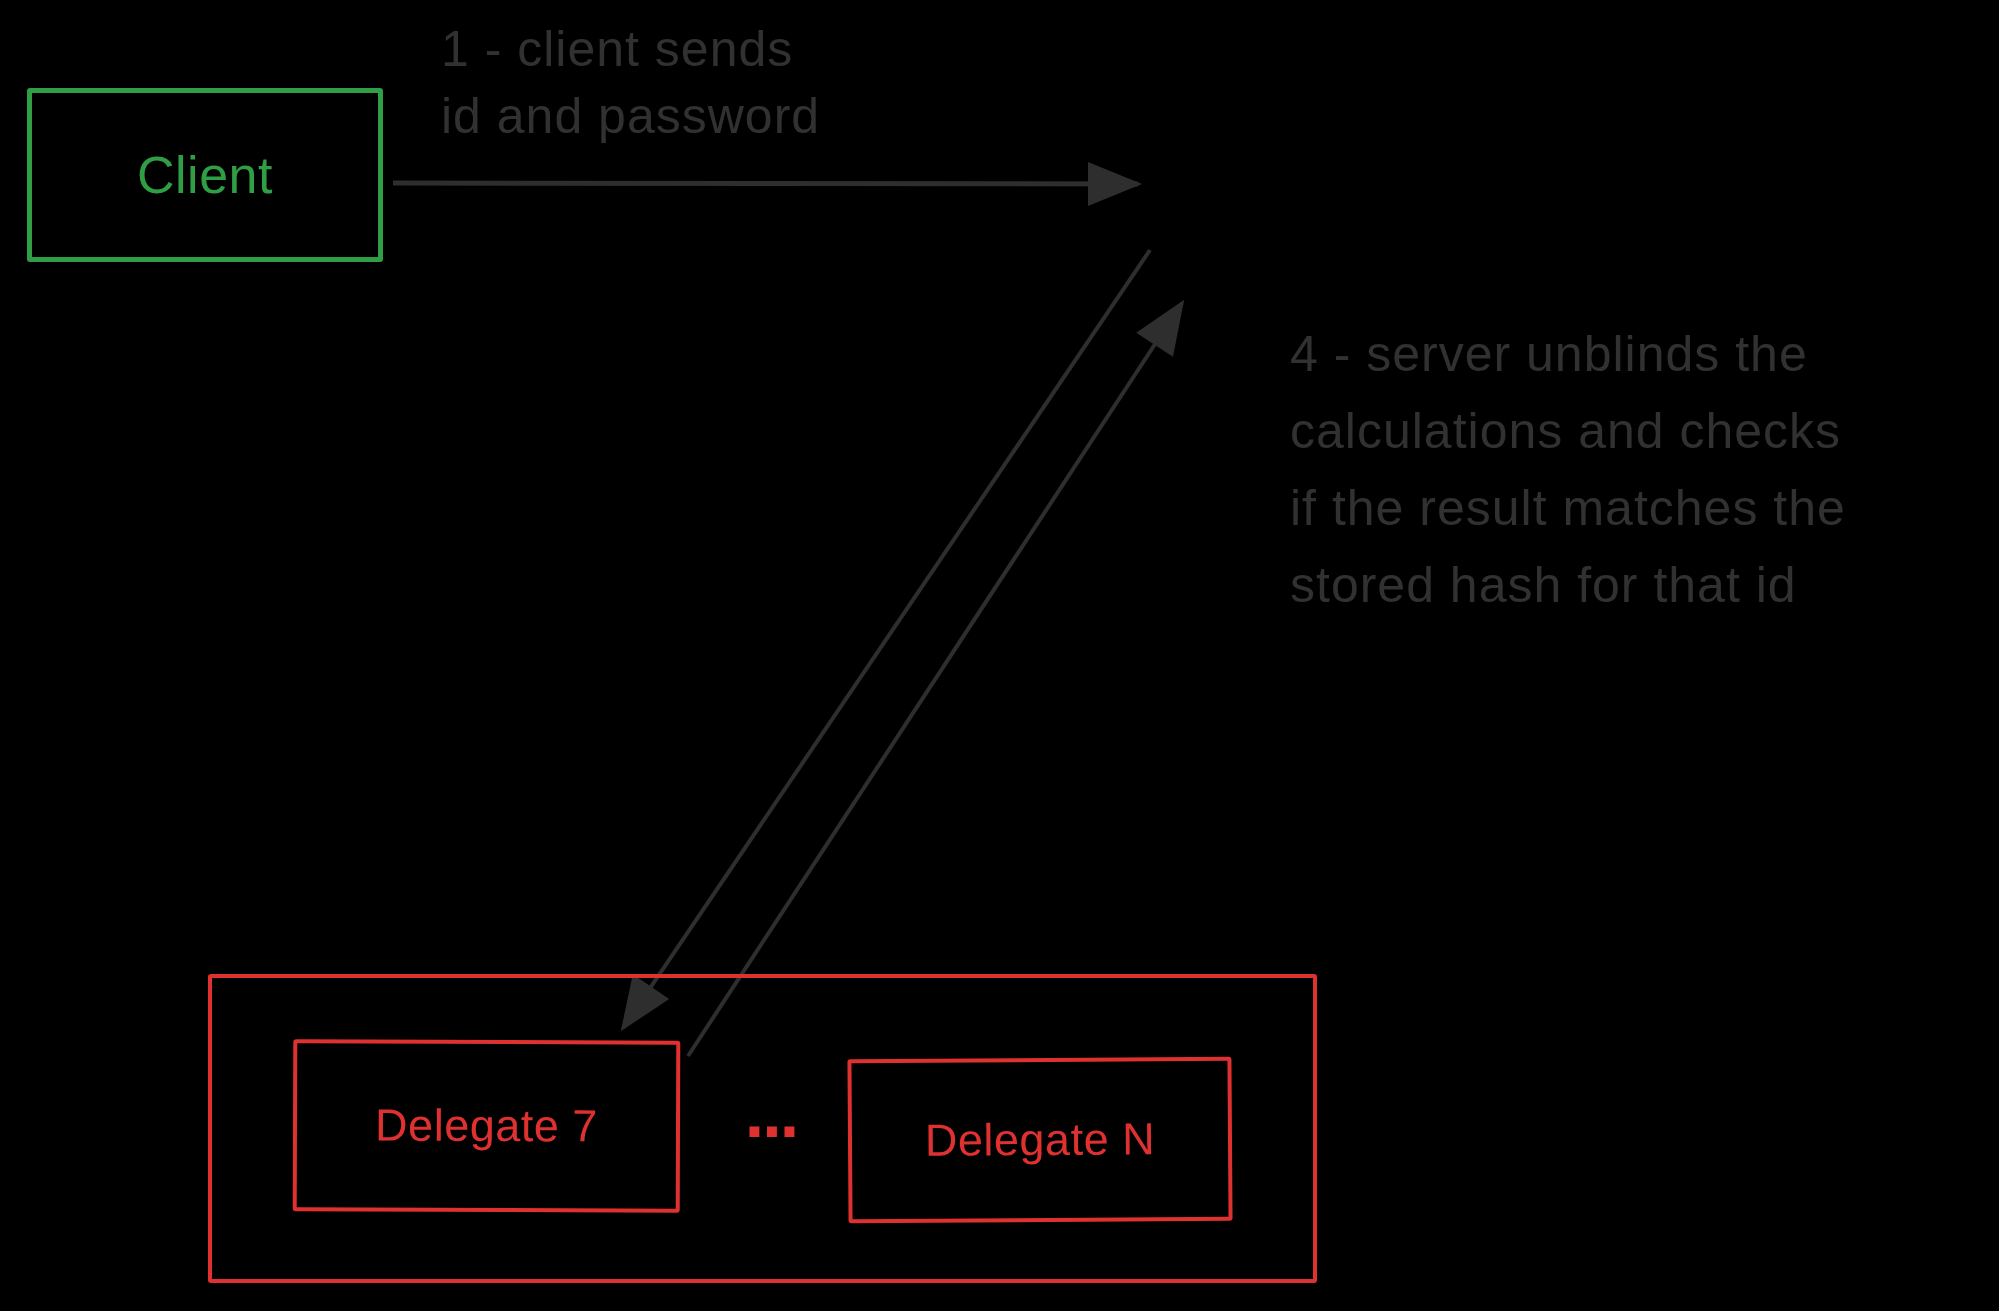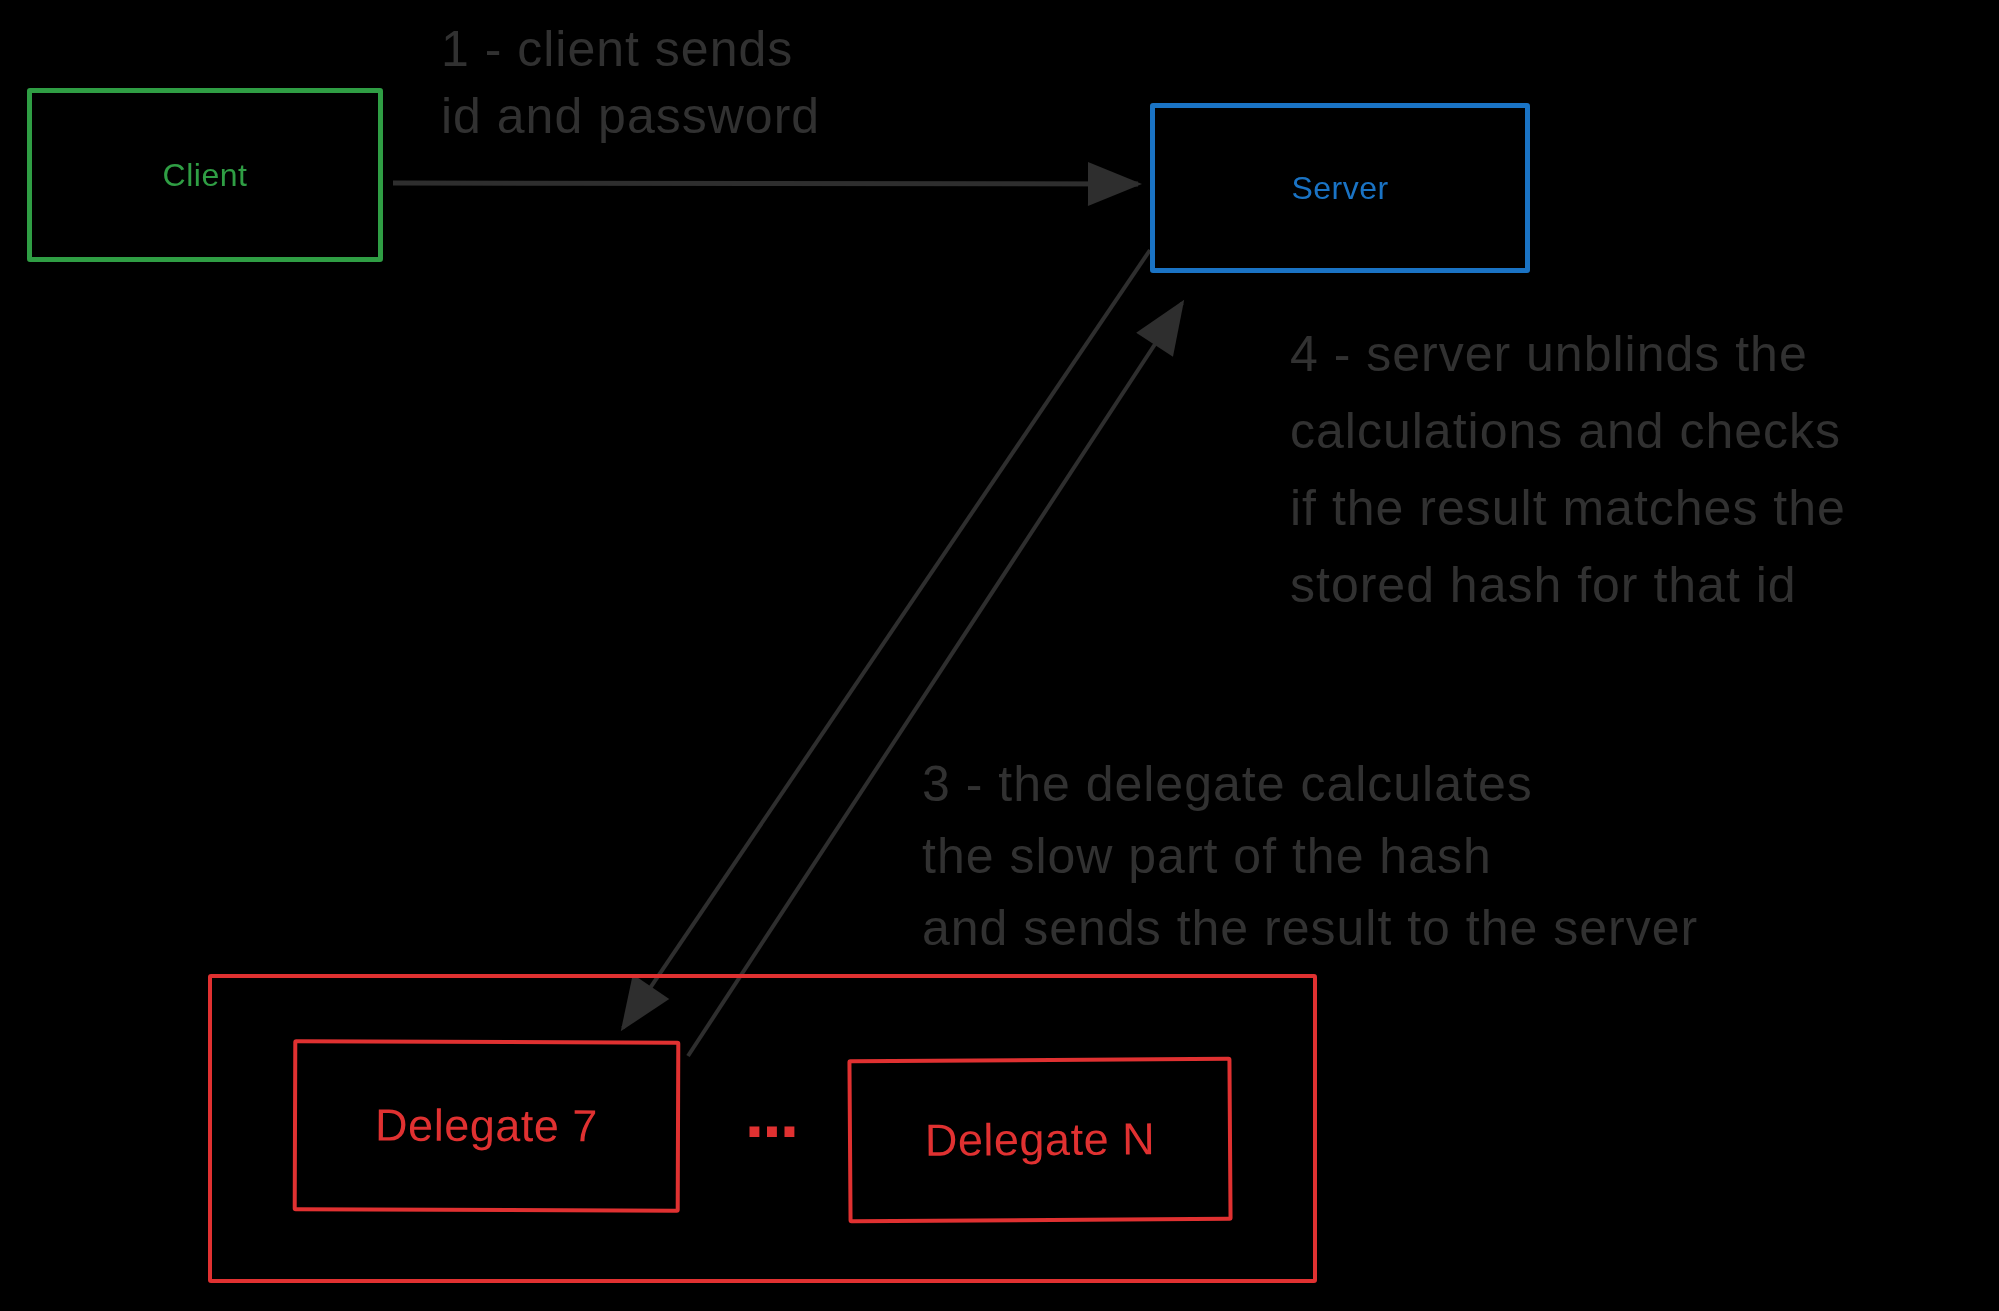--- a/index.html
+++ b/index.html
@@ -10,21 +10,21 @@
     font-family:"Liberation Sans", sans-serif;
     overflow:hidden;
   }
   .node{
     position:absolute;
     display:flex;align-items:center;justify-content:center;
     box-sizing:border-box;
     border-radius:3px;
     background:transparent;
   }
-  .node-label{font-size:32px;letter-spacing:0.5px;}
+  .node-label{font-size:52px;letter-spacing:0.5px;}
   #client-box{left:27px;top:88px;width:356px;height:174px;border:5px solid var(--green);}
   #client-box .node-label{color:var(--green);}
   #server-box{left:1150px;top:103px;width:380px;height:170px;border:5px solid var(--blue);}
   #server-box .node-label{color:var(--blue);}
   #delegates-group{left:208px;top:974px;width:1109px;height:309px;border:4px solid var(--red);}
   #delegate1-box{left:293px;top:1040px;width:387px;height:172px;border:4px solid var(--red);transform:rotate(0.2deg);}
   #delegateN-box{left:848px;top:1058px;width:384px;height:164px;border:4px solid var(--red);transform:rotate(-0.4deg);}
   #delegate1-box .node-label,#delegateN-box .node-label{color:var(--red);font-size:45px;}
   .ellipsis{
     position:absolute;left:733px;top:1078px;width:76px;
@@ -58,39 +58,33 @@
     </defs>
     <line x1="393" y1="183" x2="1138" y2="184" style="stroke:var(--arrow)" stroke-width="5" marker-end="url(#arrowhead)"></line>
     <line x1="1150" y1="250" x2="623" y2="1028" style="stroke:var(--arrow)" stroke-width="4" marker-end="url(#arrowhead)"></line>
     <line x1="688" y1="1056" x2="1182" y2="303" style="stroke:var(--arrow)" stroke-width="4" marker-end="url(#arrowhead)"></line>
   </svg>
 
   <div class="node" id="client-box">
     <span class="node-label">Client</span>
   </div>
 
-  <div class="node" id="server-box">
-    <span class="node-label">Server</span>
-  </div>
 
   <div class="node" id="delegates-group"></div>
 
   <div class="node" id="delegate1-box">
     <span class="node-label">Delegate 7</span>
   </div>
 
   <div class="ellipsis">...</div>
 
   <div class="node" id="delegateN-box">
     <span class="node-label">Delegate N</span>
   </div>
 
   <div class="annotation" id="annotation-step-1">1 - client sends
 id and password</div>
-  <div class="annotation" id="annotation-step-3">3 - the delegate calculates
-the slow part of the hash
-and sends the result to the server</div>
   <div class="annotation" id="annotation-step-4">4 - server unblinds the
 calculations and checks
 if the result matches the
 stored hash for that id</div>
 
 </div>
 
 </body></html>

